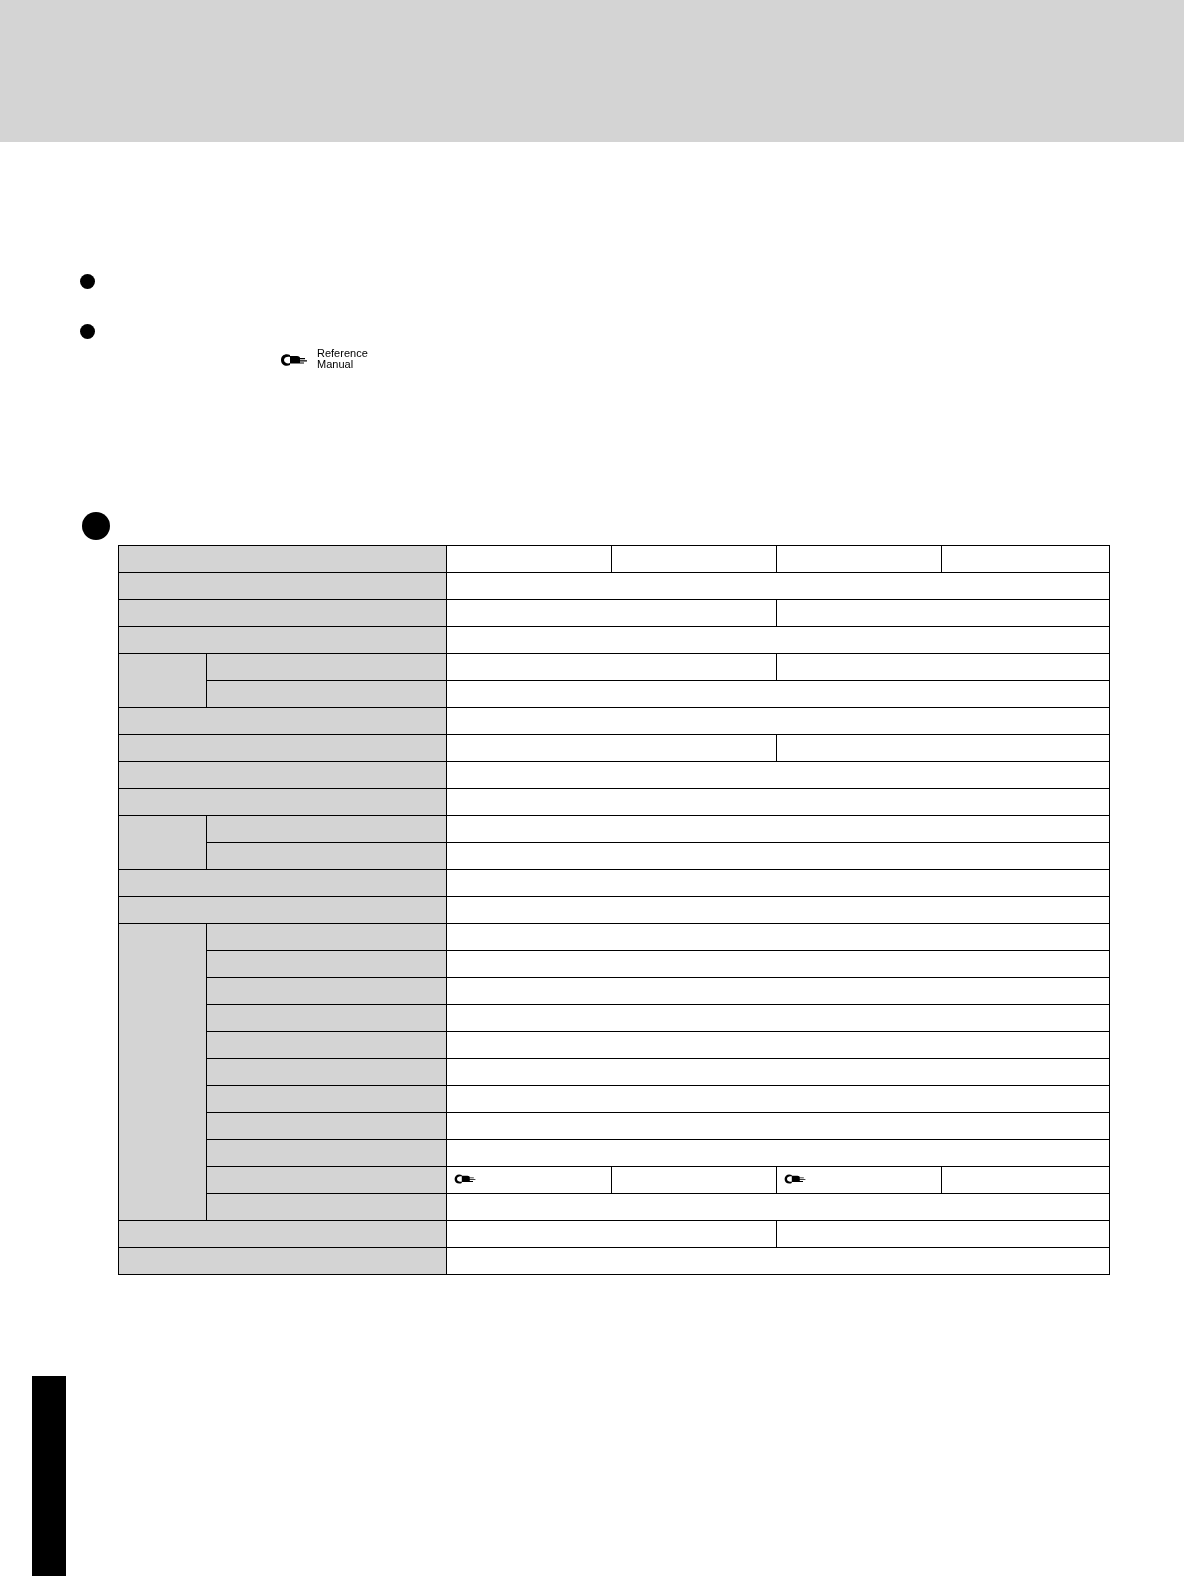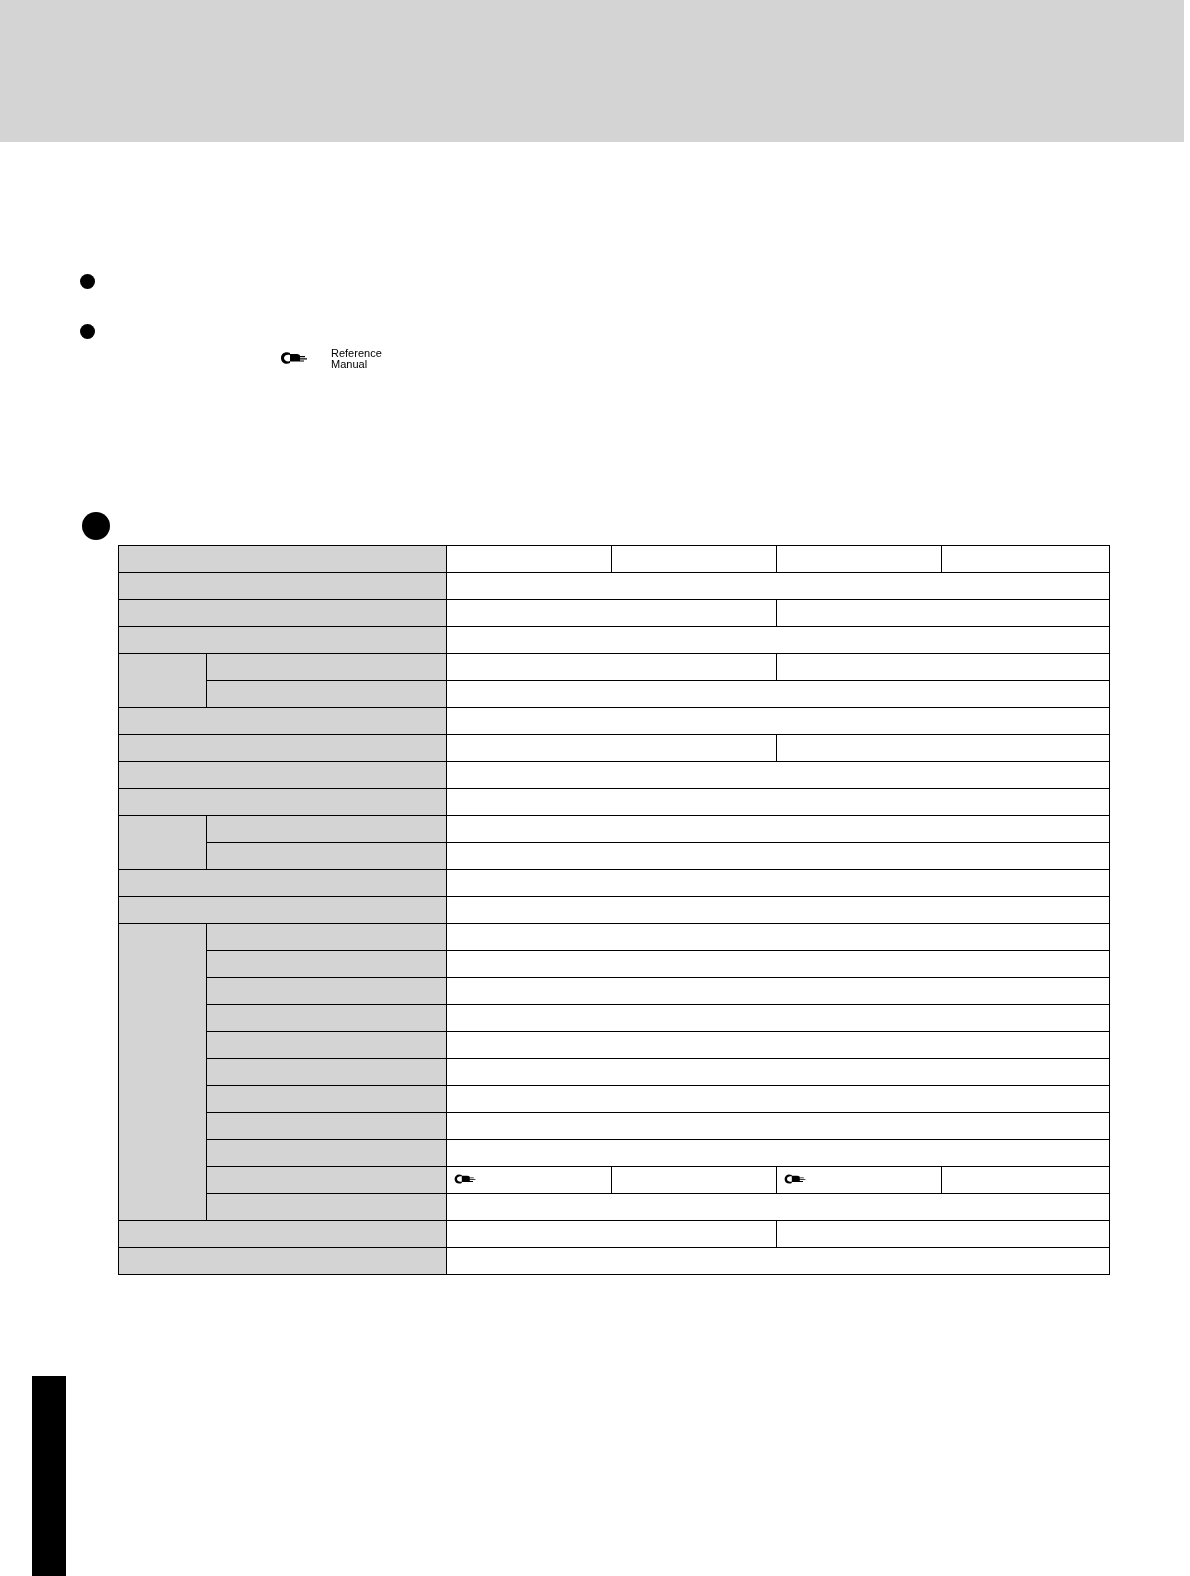--- a/index.html
+++ b/index.html
@@ -53,22 +53,22 @@
     line-height: 18px;
     min-height: 16px;
   }
 
   
   .ref-badge {
     position: absolute;
     left: 277px;
     top: 348px;
     display: flex;
-    align-items: flex-start;
-    gap: 20px;
+    align-items: flex-end;
+    gap: 6px;
   }
   .hand-icon {
     width: 34px;
     height: 20px;
     display: inline-block;
   }
   .ref-label {
     font-size: 11px;
     line-height: 11px;
     white-space: pre-line;

